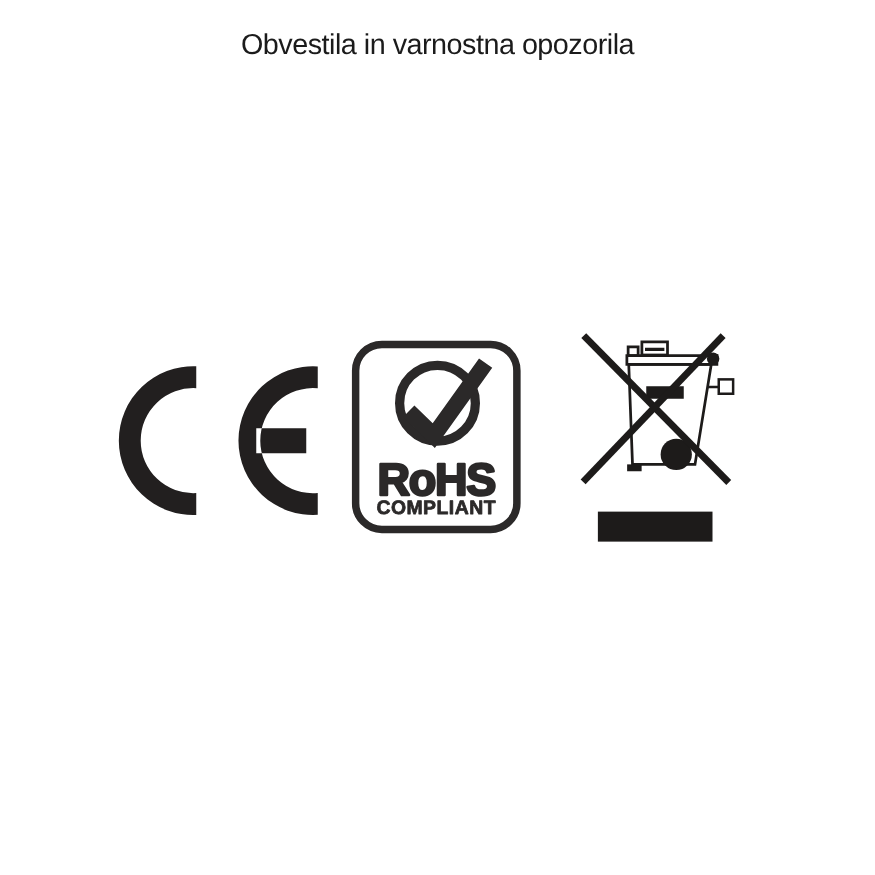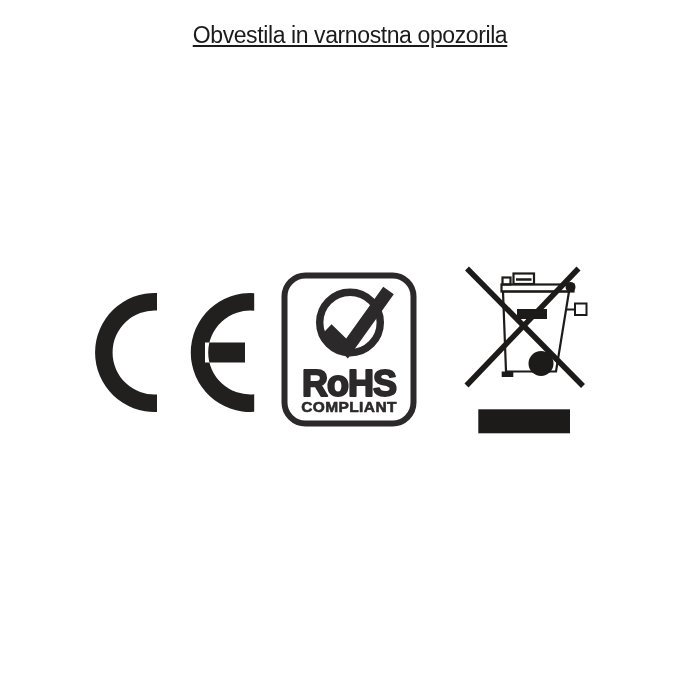--- a/index.html
+++ b/index.html
@@ -12,21 +12,20 @@
   }
   .title{
     position:absolute;
     left:0;top:21px;width:700px;
     margin:0;
     font-size:23px;
     font-weight:400;
     letter-spacing:-0.4px;
     line-height:28px;
     text-align:center;
-    text-decoration:underline;
   }
   .sym{position:absolute;display:block;}
   .ce-svg{left:90px;top:288px;}
   .rohs-svg{left:281px;top:272px;}
   .weee-svg{left:455px;top:260px;}
   .rohs-main{
     font-family:"Liberation Sans","DejaVu Sans",sans-serif;
     font-weight:700;
     font-size:36px;
     letter-spacing:-1px;

